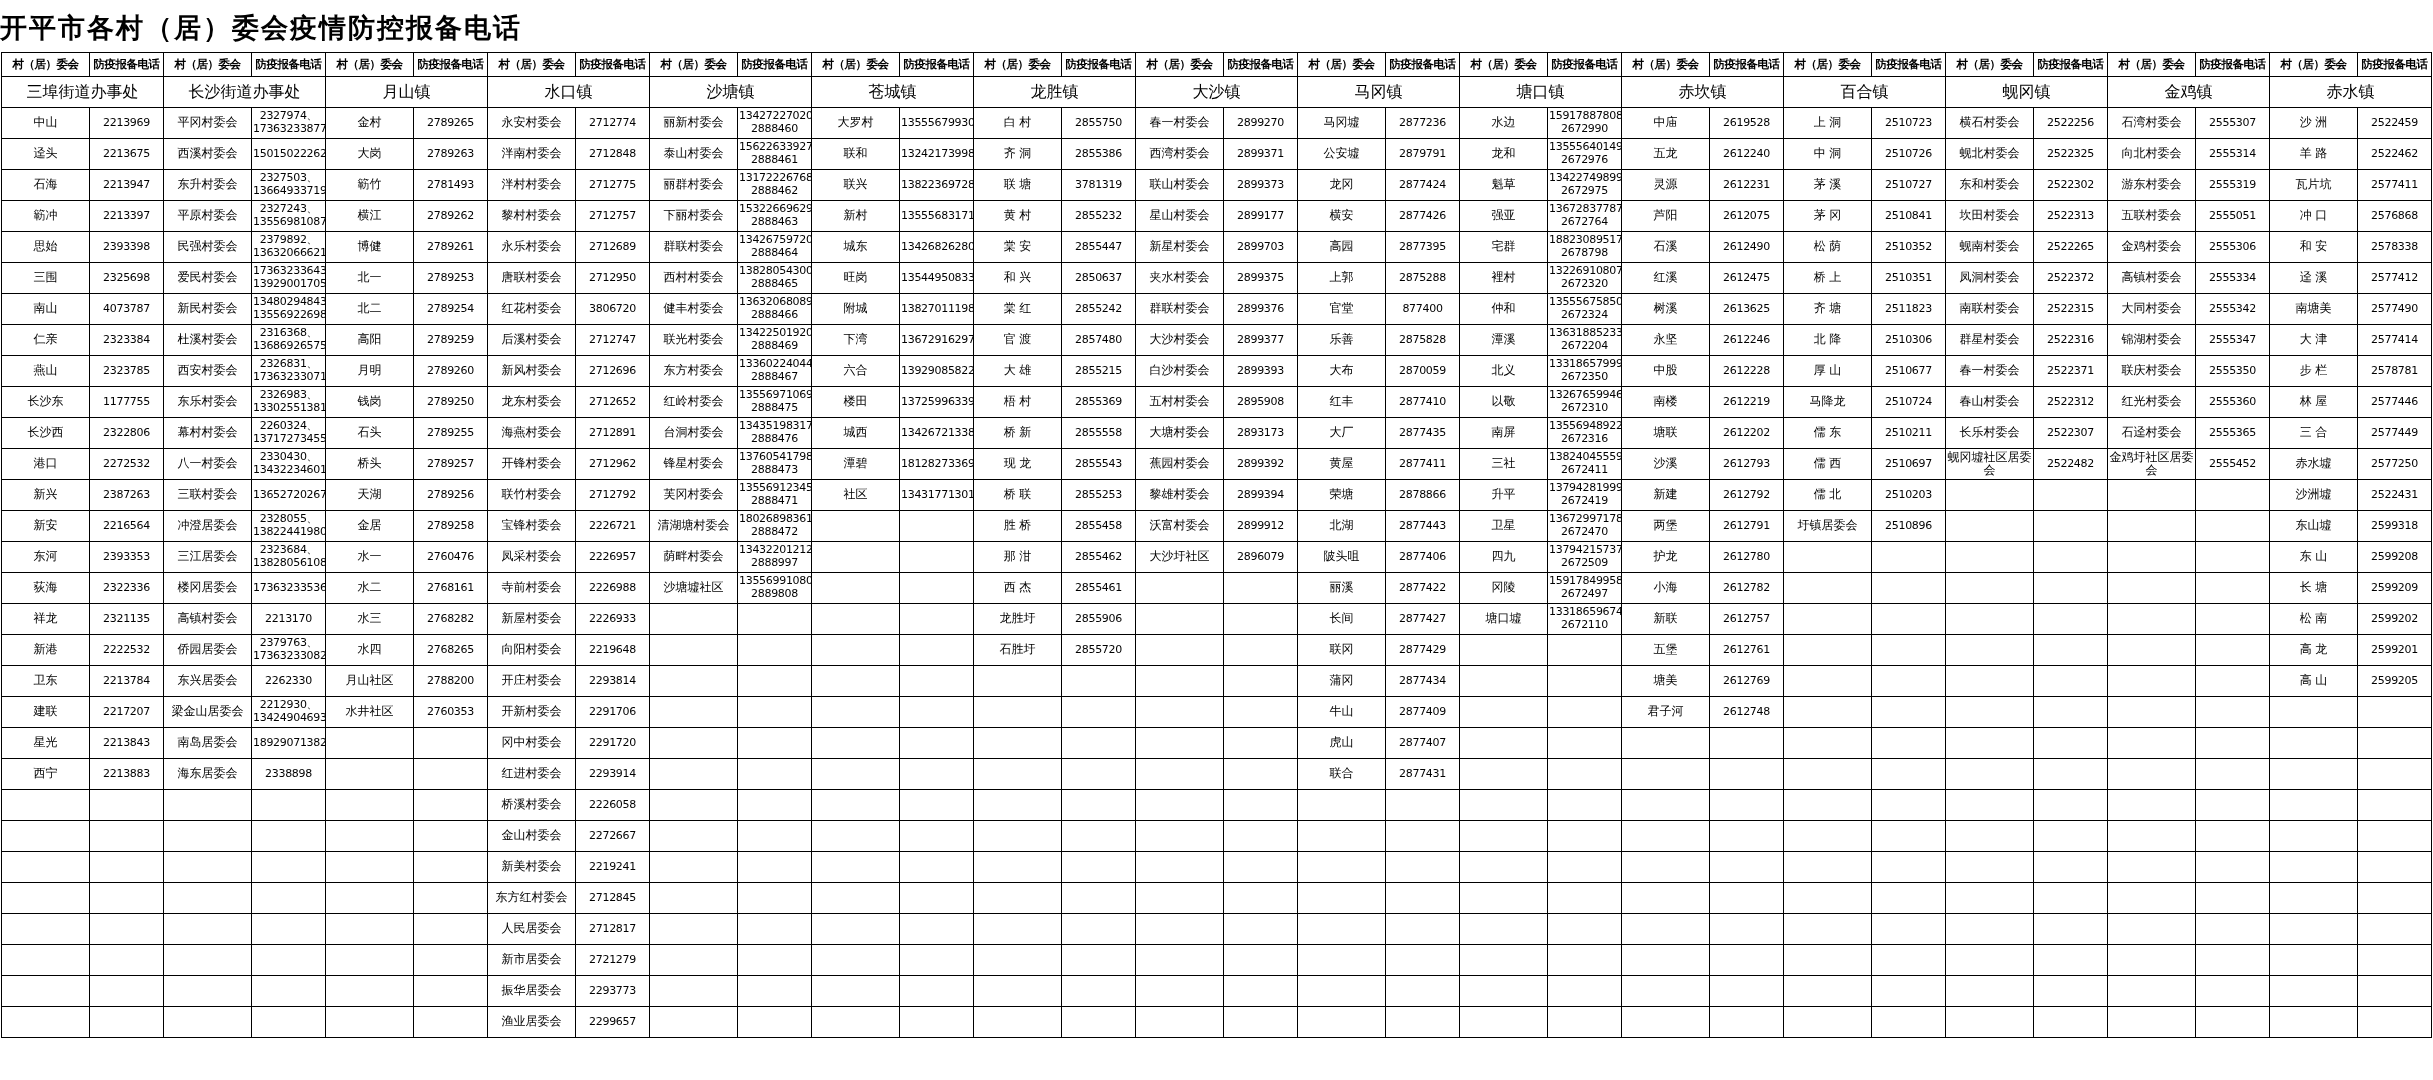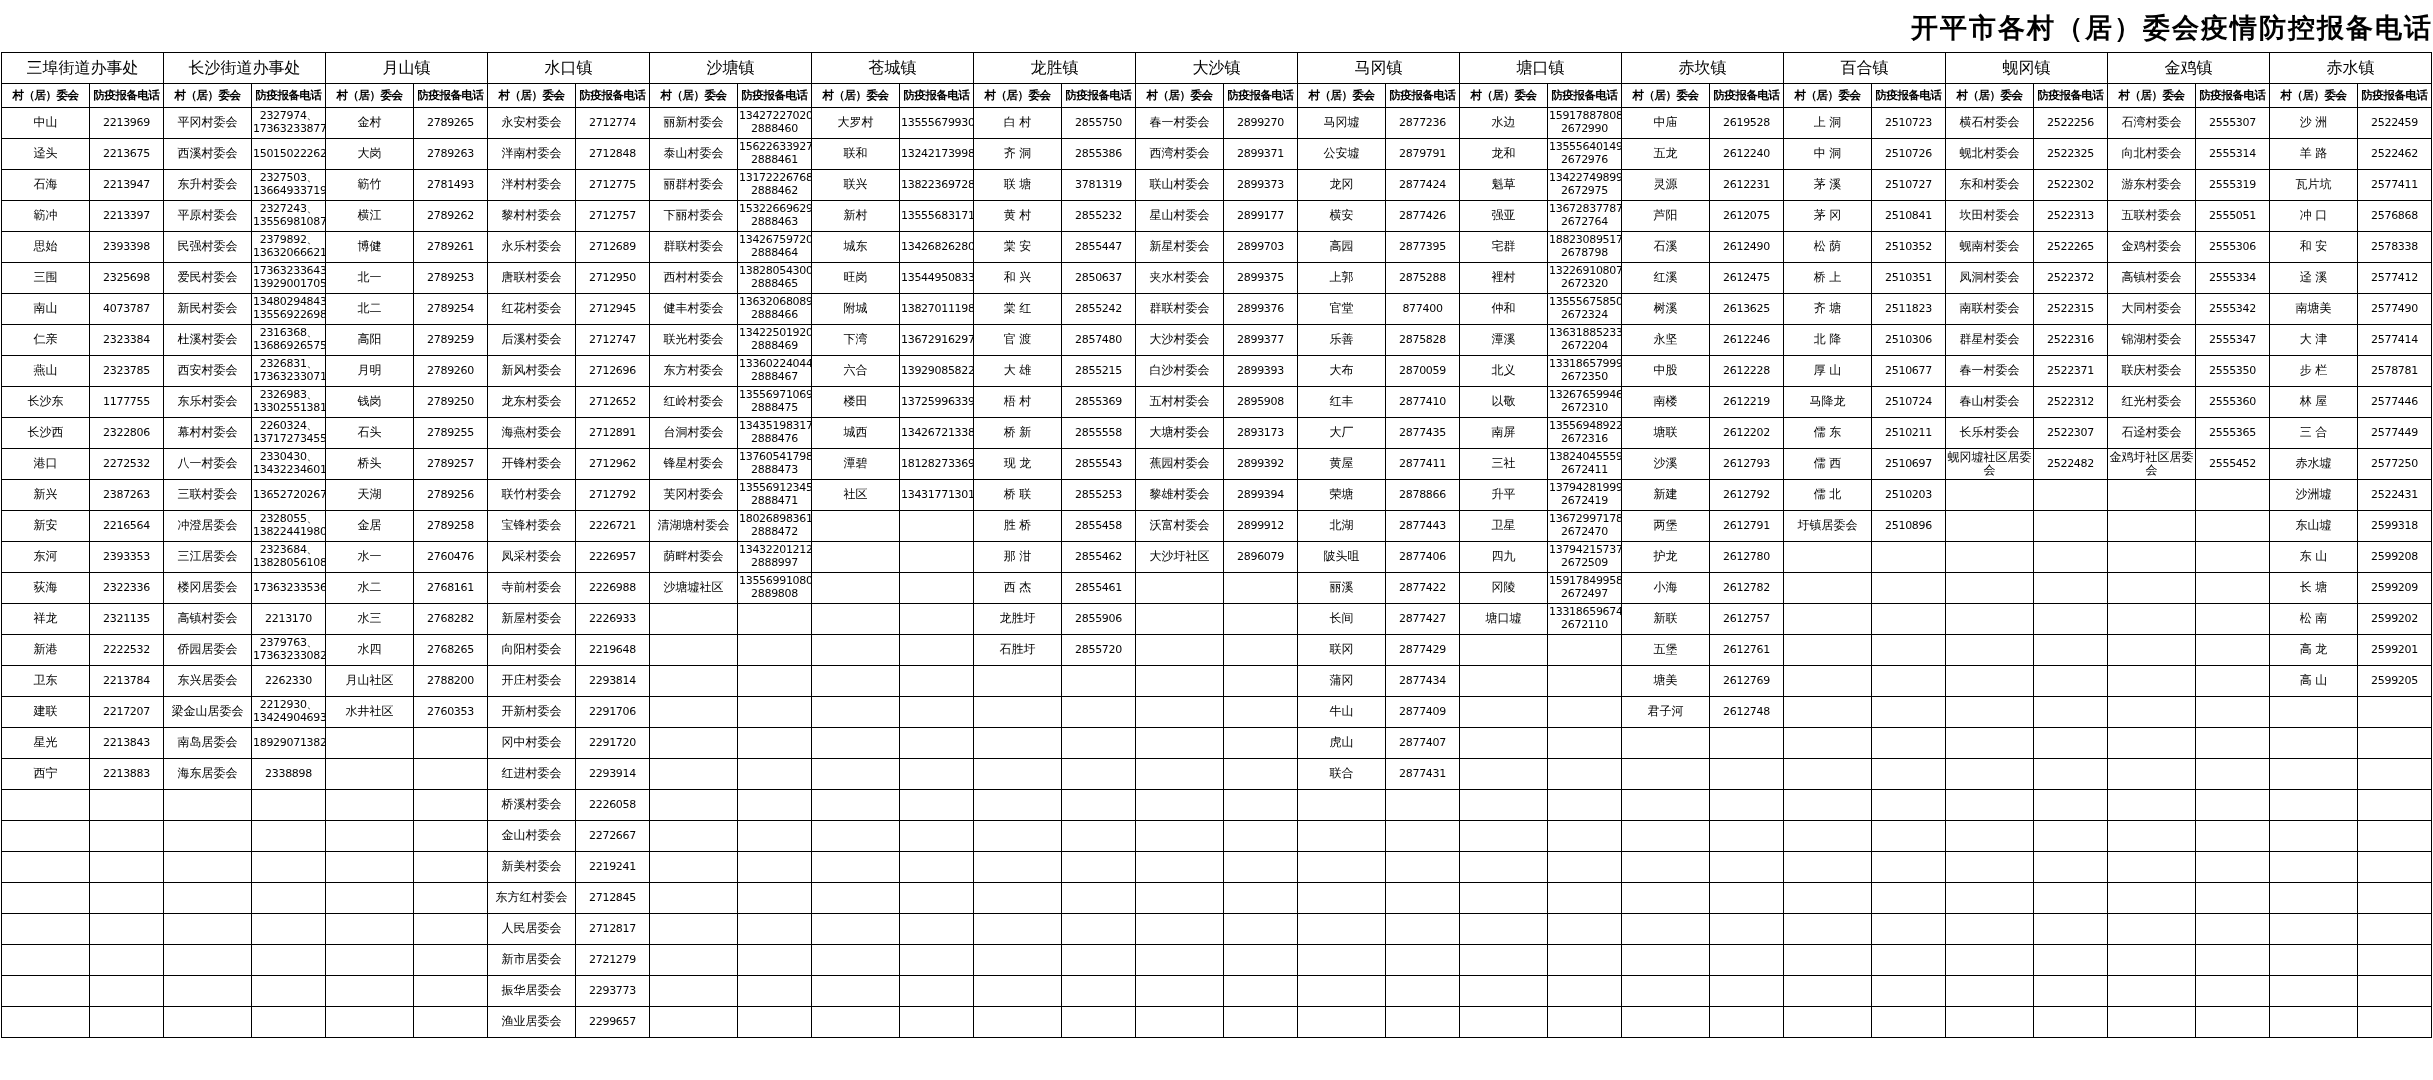--- a/index.html
+++ b/index.html
@@ -1,17 +1,17 @@
 <!DOCTYPE html>
 <html><head>
 <meta charset="utf-8">
 <style>
   html,body{margin:0;padding:0;background:#fff;}
   body{width:2433px;height:1080px;overflow:hidden;font-family:"Liberation Sans",sans-serif;color:#000;}
-  .title{width:100%;text-align:right;font-family:"Liberation Serif",serif;font-weight:bold;font-size:27px;padding:10px 0 6px 0;letter-spacing:2px;}
+  .title{width:100%;text-align:left;font-family:"Liberation Serif",serif;font-weight:bold;font-size:27px;padding:10px 0 6px 0;letter-spacing:2px;}
   table{border-collapse:collapse;table-layout:fixed;width:2431px;margin-left:1px;}
   col.cname{width:88px;}
   col.cphone{width:74px;}
   th,td{border:1px solid #000;text-align:center;vertical-align:middle;overflow:hidden;padding:0 1px;}
   th.town{height:30px;font-weight:normal;font-size:16px;font-family:"Liberation Serif",serif;}
   th.sub{height:23px;font-size:11.5px;font-weight:bold;letter-spacing:-0.5px;}
   td{height:30px;}
   td.village{font-size:12px;line-height:1.1;word-break:break-all;}
   td.phone{font-size:11px;line-height:1.15;white-space:pre-line;font-family:"DejaVu Sans",sans-serif;letter-spacing:-0.3px;}
 </style>
@@ -47,67 +47,67 @@
       <col class="cphone">
       <col class="cname">
       <col class="cphone">
       <col class="cname">
       <col class="cphone">
       <col class="cname">
       <col class="cphone">
     </colgroup>
     <thead>
       <tr>
+        <th class="sub">村（居）委会</th>
+        <th class="sub">防疫报备电话</th>
+        <th class="sub">村（居）委会</th>
+        <th class="sub">防疫报备电话</th>
+        <th class="sub">村（居）委会</th>
+        <th class="sub">防疫报备电话</th>
+        <th class="sub">村（居）委会</th>
+        <th class="sub">防疫报备电话</th>
+        <th class="sub">村（居）委会</th>
+        <th class="sub">防疫报备电话</th>
+        <th class="sub">村（居）委会</th>
+        <th class="sub">防疫报备电话</th>
+        <th class="sub">村（居）委会</th>
+        <th class="sub">防疫报备电话</th>
+        <th class="sub">村（居）委会</th>
+        <th class="sub">防疫报备电话</th>
+        <th class="sub">村（居）委会</th>
+        <th class="sub">防疫报备电话</th>
+        <th class="sub">村（居）委会</th>
+        <th class="sub">防疫报备电话</th>
+        <th class="sub">村（居）委会</th>
+        <th class="sub">防疫报备电话</th>
+        <th class="sub">村（居）委会</th>
+        <th class="sub">防疫报备电话</th>
+        <th class="sub">村（居）委会</th>
+        <th class="sub">防疫报备电话</th>
+        <th class="sub">村（居）委会</th>
+        <th class="sub">防疫报备电话</th>
+        <th class="sub">村（居）委会</th>
+        <th class="sub">防疫报备电话</th>
+      </tr>
+      <tr>
         <th class="town" colspan="2">三埠街道办事处</th>
         <th class="town" colspan="2">长沙街道办事处</th>
         <th class="town" colspan="2">月山镇</th>
         <th class="town" colspan="2">水口镇</th>
         <th class="town" colspan="2">沙塘镇</th>
         <th class="town" colspan="2">苍城镇</th>
         <th class="town" colspan="2">龙胜镇</th>
         <th class="town" colspan="2">大沙镇</th>
         <th class="town" colspan="2">马冈镇</th>
         <th class="town" colspan="2">塘口镇</th>
         <th class="town" colspan="2">赤坎镇</th>
         <th class="town" colspan="2">百合镇</th>
         <th class="town" colspan="2">蚬冈镇</th>
         <th class="town" colspan="2">金鸡镇</th>
         <th class="town" colspan="2">赤水镇</th>
-      </tr>
-      <tr>
-        <th class="sub">村（居）委会</th>
-        <th class="sub">防疫报备电话</th>
-        <th class="sub">村（居）委会</th>
-        <th class="sub">防疫报备电话</th>
-        <th class="sub">村（居）委会</th>
-        <th class="sub">防疫报备电话</th>
-        <th class="sub">村（居）委会</th>
-        <th class="sub">防疫报备电话</th>
-        <th class="sub">村（居）委会</th>
-        <th class="sub">防疫报备电话</th>
-        <th class="sub">村（居）委会</th>
-        <th class="sub">防疫报备电话</th>
-        <th class="sub">村（居）委会</th>
-        <th class="sub">防疫报备电话</th>
-        <th class="sub">村（居）委会</th>
-        <th class="sub">防疫报备电话</th>
-        <th class="sub">村（居）委会</th>
-        <th class="sub">防疫报备电话</th>
-        <th class="sub">村（居）委会</th>
-        <th class="sub">防疫报备电话</th>
-        <th class="sub">村（居）委会</th>
-        <th class="sub">防疫报备电话</th>
-        <th class="sub">村（居）委会</th>
-        <th class="sub">防疫报备电话</th>
-        <th class="sub">村（居）委会</th>
-        <th class="sub">防疫报备电话</th>
-        <th class="sub">村（居）委会</th>
-        <th class="sub">防疫报备电话</th>
-        <th class="sub">村（居）委会</th>
-        <th class="sub">防疫报备电话</th>
       </tr>
     </thead>
     <tbody>
       <tr>
         <td class="village">中山</td>
         <td class="phone">2213969</td>
         <td class="village">平冈村委会</td>
         <td class="phone">2327974、
 17363233877</td>
         <td class="village">金村</td>
@@ -315,21 +315,21 @@
       </tr>
       <tr>
         <td class="village">南山</td>
         <td class="phone">4073787</td>
         <td class="village">新民村委会</td>
         <td class="phone">13480294843、
 13556922698</td>
         <td class="village">北二</td>
         <td class="phone">2789254</td>
         <td class="village">红花村委会</td>
-        <td class="phone">2712945</td>
+        <td class="phone">3806720</td>
         <td class="village">健丰村委会</td>
         <td class="phone">13632068089
 2888466</td>
         <td class="village">附城</td>
         <td class="phone">13827011198</td>
         <td class="village">棠 红</td>
         <td class="phone">2855242</td>
         <td class="village">群联村委会</td>
         <td class="phone">2899376</td>
         <td class="village">官堂</td>

